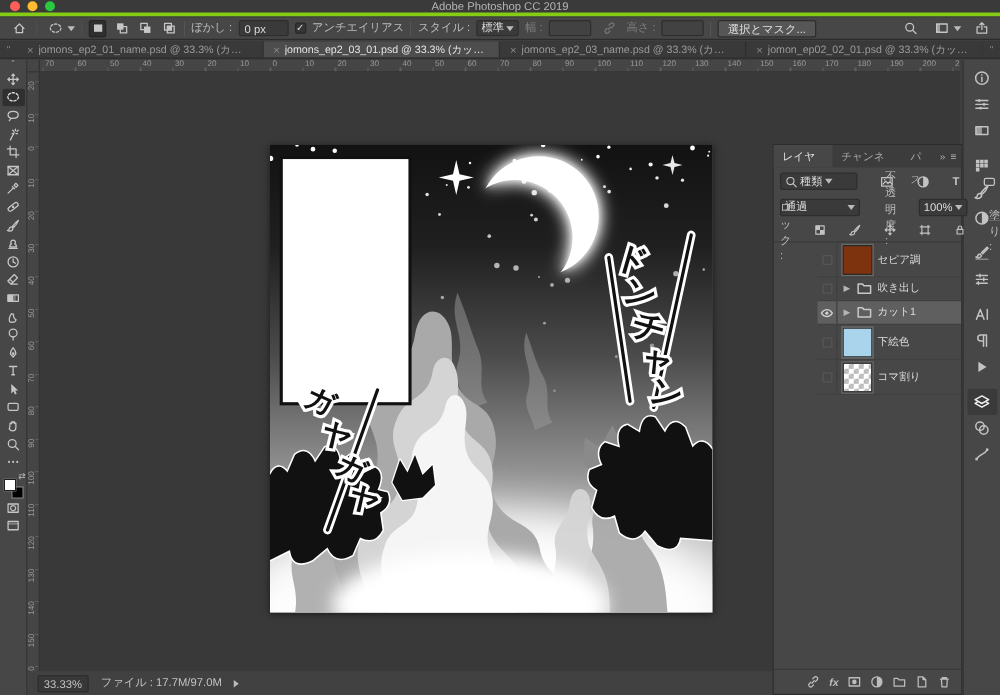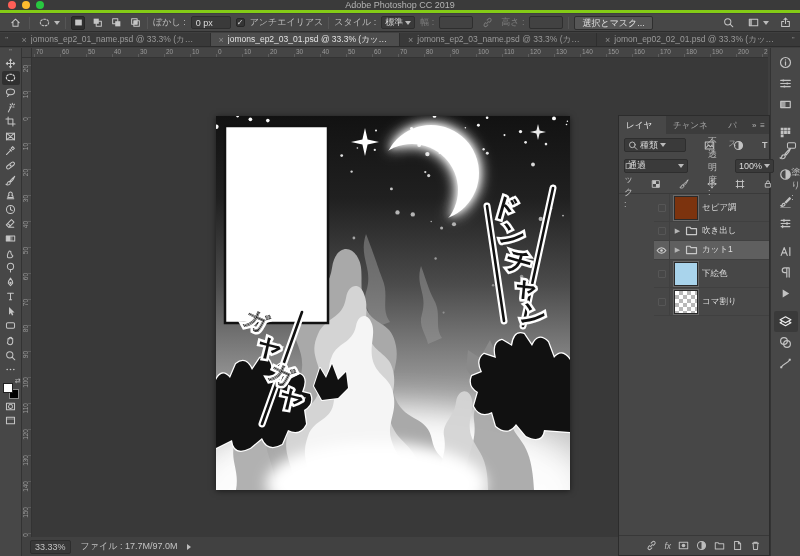--- a/index.html
+++ b/index.html
@@ -98,21 +98,21 @@
   .lthumb.checker{background:
      linear-gradient(45deg,#b9b9b9 25%,transparent 25%,transparent 75%,#b9b9b9 75%),
      linear-gradient(45deg,#b9b9b9 25%,#fff 25%,#fff 75%,#b9b9b9 75%);
      background-size:8px 8px;background-position:0 0,4px 4px;}
   .lrow .foldico{color:#c8c8c8;}
   .lrow .foldico svg{width:13px;height:13px;}
   .lname{color:#dedede;font-size:8.5px;white-space:nowrap;overflow:hidden;text-overflow:ellipsis;flex:1 1 auto;}
   .lrow .lockico{color:#cfcfcf;}
   .lrow .lockico svg{width:9px;height:9px;}
   .lp-bottom{height:20px;border-top:1px solid #383838;display:flex;align-items:center;justify-content:flex-end;gap:7px;padding:0 8px;flex:none;}
-  .lp-bottom .bico{color:#bdbdbd;display:flex;align-items:center;}
+  .lp-bottom .bico{color:#bdbdbd;display:flex;align-items:center;font-weight:bold;}
   .lp-bottom .bico svg{width:11px;height:11px;}
   .fxtext{font-size:8.5px;font-style:italic;color:#bdbdbd;}
 
   
   .sfx{font-weight:bold;}
 </style>
 </head>
 <body>
 
 <div id="app">

